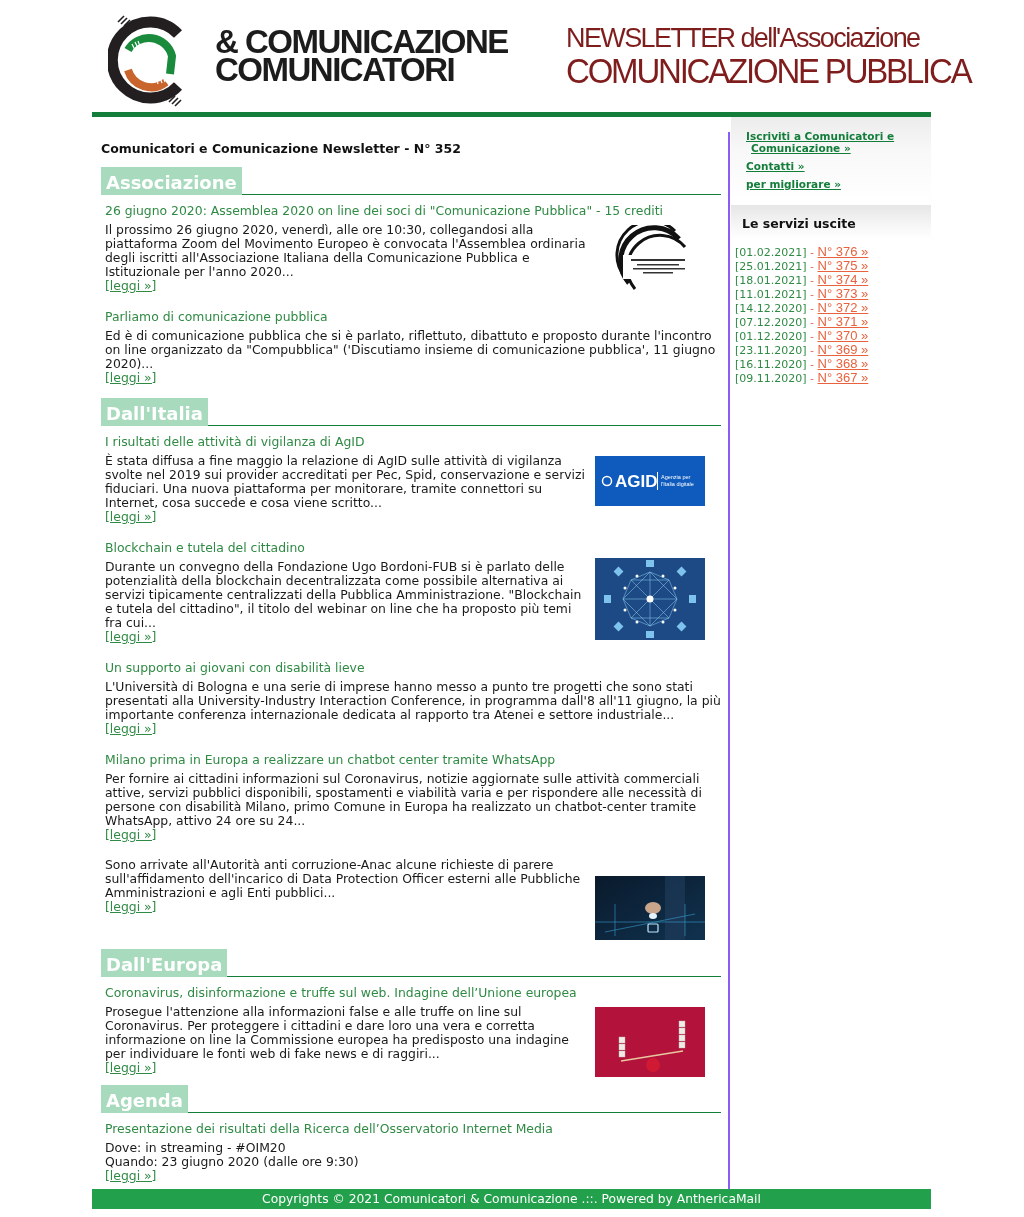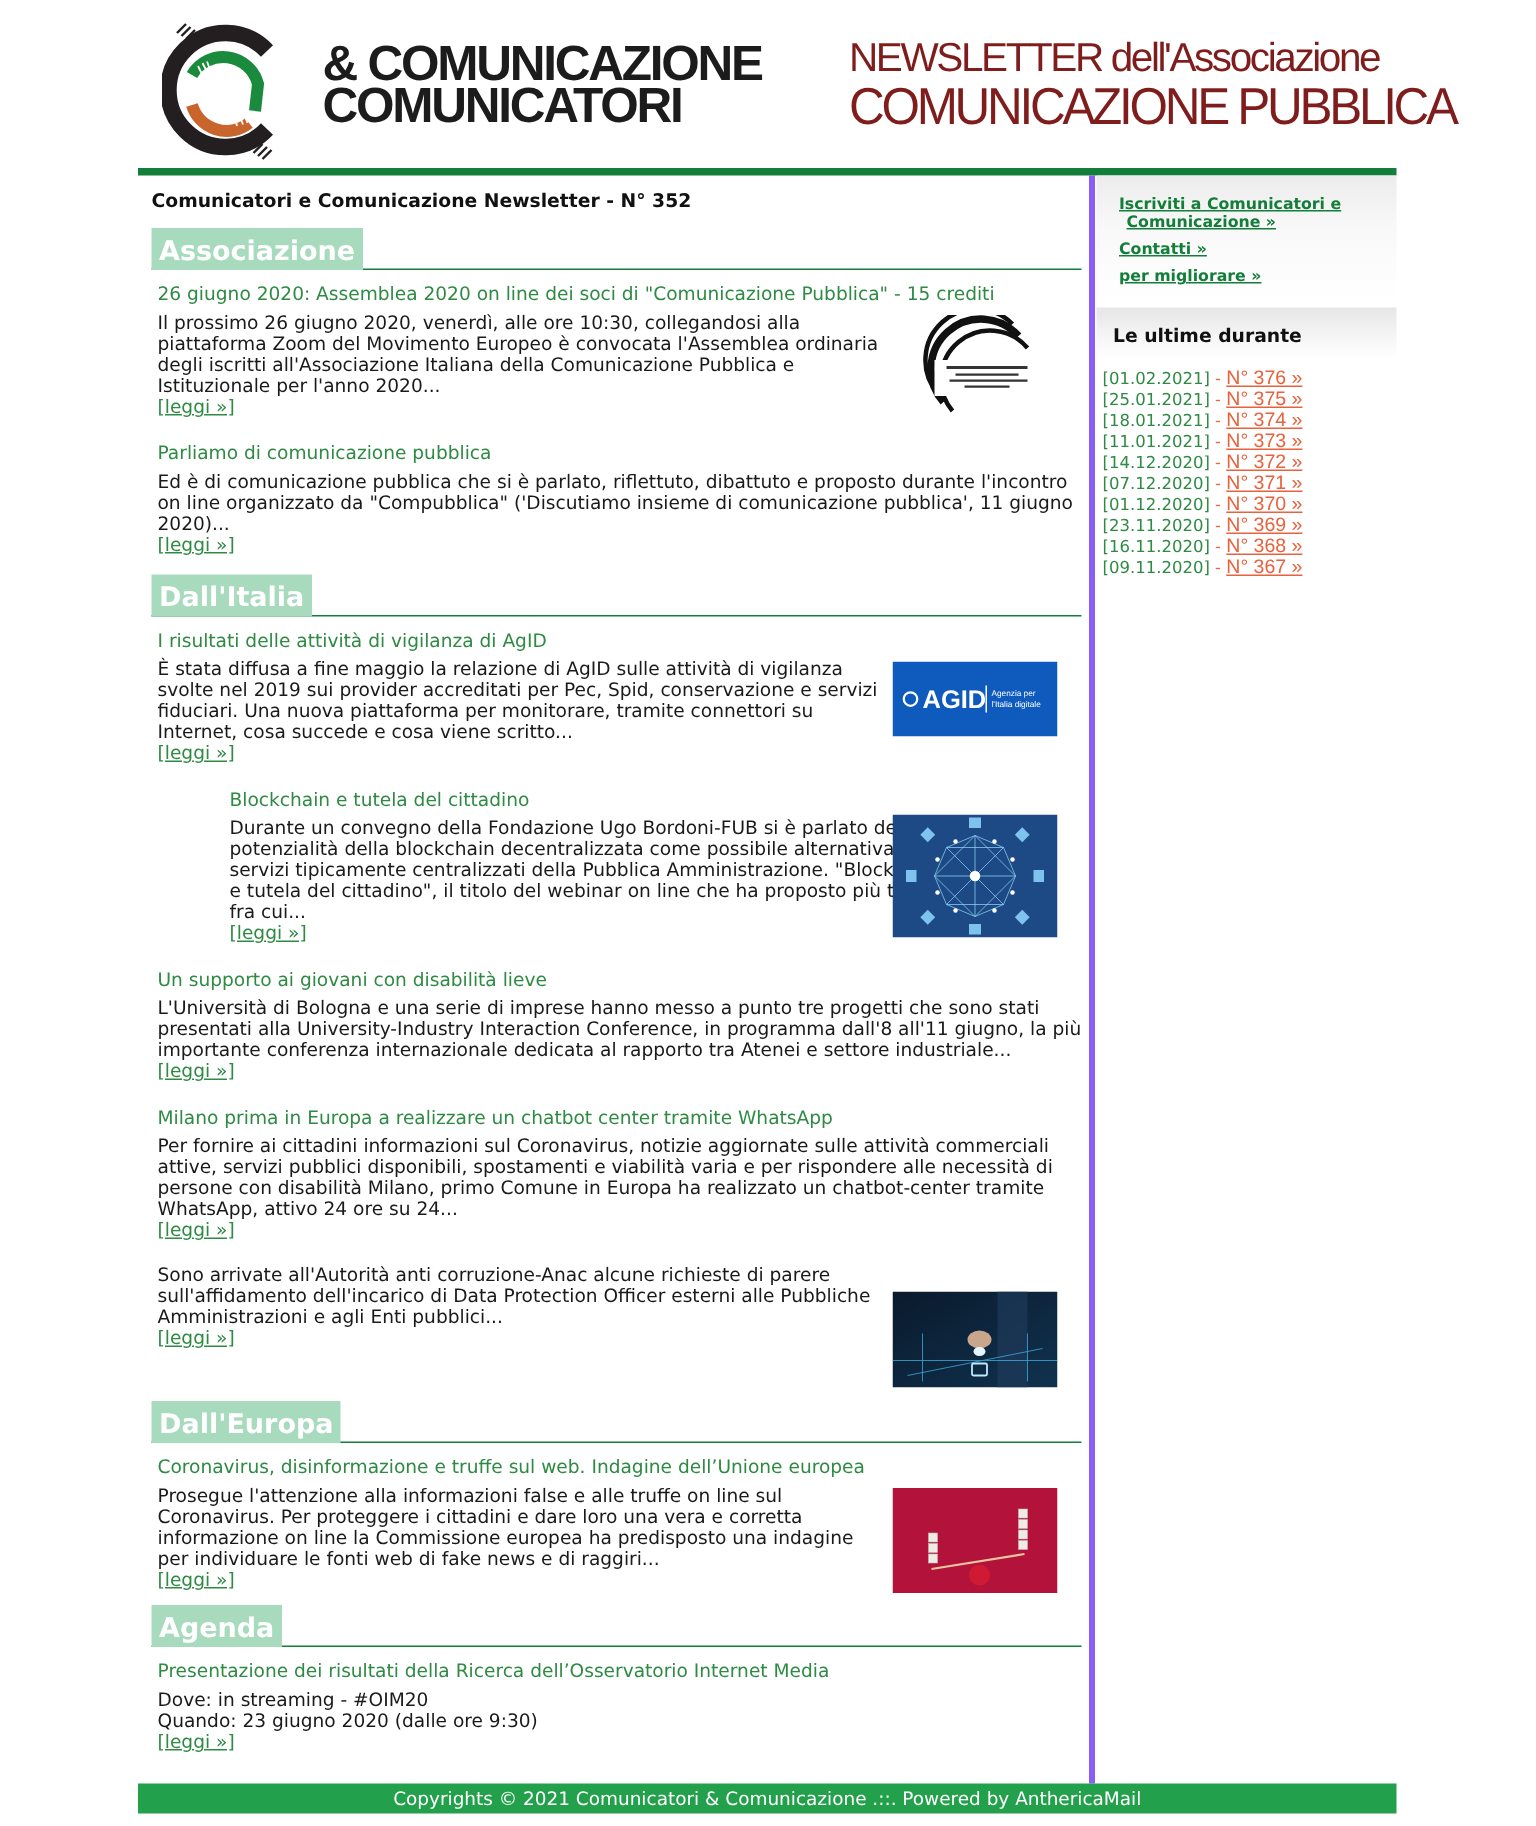--- a/index.html
+++ b/index.html
@@ -13,21 +13,21 @@
   .logo { position: absolute; left: 16px; top: 12px; width: 84px; height: 96px; }
   .brand { position: absolute; left: 123px; top: 28px; font-family: "Liberation Sans", sans-serif; font-weight: 900; font-size: 33px; line-height: 28px; letter-spacing: -1.5px; color: #1c1c1c; }
   .brand div { white-space: nowrap; transform: scaleX(1.0); }
   .tagline { position: absolute; left: 474px; top: 22px; font-family: Liberation Sans, sans-serif; color: #7f1d1d; }
   .tagline .l1 { font-size: 27px; letter-spacing: -1.6px; line-height: 32px; white-space: nowrap; font-weight: 300; }
   .tagline .l2 { font-size: 33px; letter-spacing: -2.2px; line-height: 34px; white-space: nowrap; font-weight: 300; transform: scaleY(1.05); }
   .header-rule { position: absolute; left: 0; top: 112px; width: 839px; height: 5px; background: #137d3a; }
 
   
   .body { position: absolute; left: 0; top: 117px; width: 839px; height: 1072px; }
-  .main { position: absolute; left: 0; top: 0; width: 638px; height: 1072px; border-right: 4px solid #8b5cf6; }
+  .main { position: absolute; left: 0; top: 15px; width: 638px; height: 1072px; border-right: 2px solid #8b5cf6; }
   .side { position: absolute; left: 639px; top: 0; width: 200px; height: 804px; }
 
   .nl-title { position: absolute; left: 9px; top: 9px; font-family: "DejaVu Sans", sans-serif; font-weight: bold; font-size: 12.5px; color: #111; white-space: nowrap; }
 
   .section { position: absolute; left: 9px; width: 620px; }
   .sec-head { position: relative; height: 28px; }
   .sec-head .tab { position: absolute; left: 0; top: 0; height: 28px; background: #a8dbbd; color: #ffffff; font-weight: bold; font-size: 18px; line-height: 31px; padding: 0 5px; white-space: nowrap; font-family: "DejaVu Sans", sans-serif; }
   .sec-head .line { position: absolute; left: 0; right: 0; bottom: 0; height: 1px; background: #137d3a; }
 
   .article { position: relative; margin-top: 8px; }
@@ -148,21 +148,21 @@
           </div>
           <svg class="thumb" style="top:22px;height:50px;" viewBox="0 0 110 50">
             <rect width="110" height="50" fill="#0e5bbd"></rect>
             <circle cx="12" cy="25" r="4.5" fill="none" stroke="#ffffff" stroke-width="1.5"></circle>
             <text x="20" y="31" font-family="Liberation Sans, sans-serif" font-weight="bold" font-size="17" fill="#ffffff">AGID</text>
             <rect x="62" y="16" width="1" height="18" fill="#ffffff"></rect>
             <text x="66" y="23" font-family="Liberation Sans, sans-serif" font-size="5.5" fill="#ffffff">Agenzia per</text>
             <text x="66" y="30" font-family="Liberation Sans, sans-serif" font-size="5.5" fill="#ffffff">l'Italia digitale</text>
           </svg>
         </div>
-        <div class="article" style="margin-top:16px;margin-left:48px;">
+        <div class="article" style="margin-top:16px;">
           <a class="art-title" href="#">Blockchain e tutela del cittadino</a>
           <div class="art-body">
             <span class="art-text narrow">Durante un convegno della Fondazione Ugo Bordoni-FUB si è parlato delle potenzialità della blockchain decentralizzata come possibile alternativa ai servizi tipicamente centralizzati della Pubblica Amministrazione. "Blockchain e tutela del cittadino", il titolo del webinar on line che ha proposto più temi fra cui...</span>
             <a class="leggi" href="#">[leggi »]</a>
           </div>
           <svg class="thumb" style="top:18px;height:82px;" viewBox="0 0 110 82">
             <rect width="110" height="82" fill="#1d4a84"></rect>
             <g stroke="#8fd0f5" stroke-width="0.5" fill="none">
               <polygon points="55,14 74,22 82,41 74,60 55,68 36,60 28,41 36,22"></polygon>
               <line x1="55" y1="14" x2="55" y2="68"></line>
@@ -287,21 +287,21 @@
     <div class="side">
       <div class="side-links">
         <a class="side-link" href="#" style="top:13px;">
           <span style="display:block;">Iscriviti a Comunicatori e</span>
           <span style="display:block;padding-left:5px;">Comunicazione »</span>
         </a>
         <a class="side-link" href="#" style="top:43px;">Contatti »</a>
         <a class="side-link" href="#" style="top:61px;">per migliorare »</a>
       </div>
       <div class="side-head">
-        <span>Le ultime durante</span>
+        <span>Le servizi uscite</span>
       </div>
       <div class="issues">
         <div class="issue"><span class="d">[01.02.2021]</span><span class="sep"> - </span><a class="n" href="#">N° 376 »</a></div>
         <div class="issue"><span class="d">[25.01.2021]</span><span class="sep"> - </span><a class="n" href="#">N° 375 »</a></div>
         <div class="issue"><span class="d">[18.01.2021]</span><span class="sep"> - </span><a class="n" href="#">N° 374 »</a></div>
         <div class="issue"><span class="d">[11.01.2021]</span><span class="sep"> - </span><a class="n" href="#">N° 373 »</a></div>
         <div class="issue"><span class="d">[14.12.2020]</span><span class="sep"> - </span><a class="n" href="#">N° 372 »</a></div>
         <div class="issue"><span class="d">[07.12.2020]</span><span class="sep"> - </span><a class="n" href="#">N° 371 »</a></div>
         <div class="issue"><span class="d">[01.12.2020]</span><span class="sep"> - </span><a class="n" href="#">N° 370 »</a></div>
         <div class="issue"><span class="d">[23.11.2020]</span><span class="sep"> - </span><a class="n" href="#">N° 369 »</a></div>

